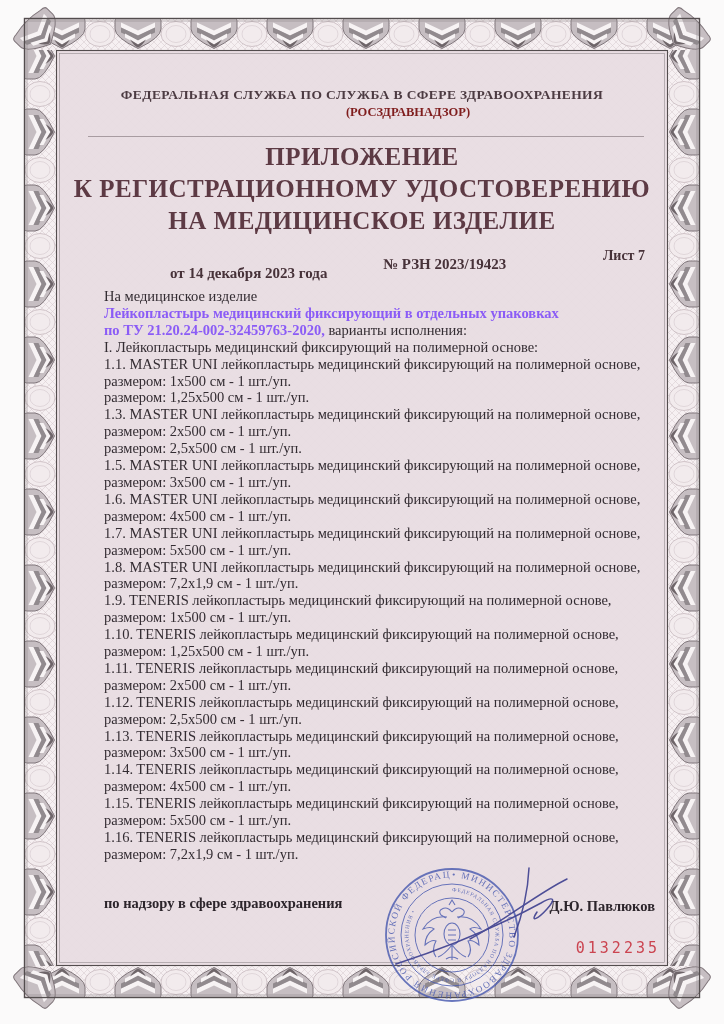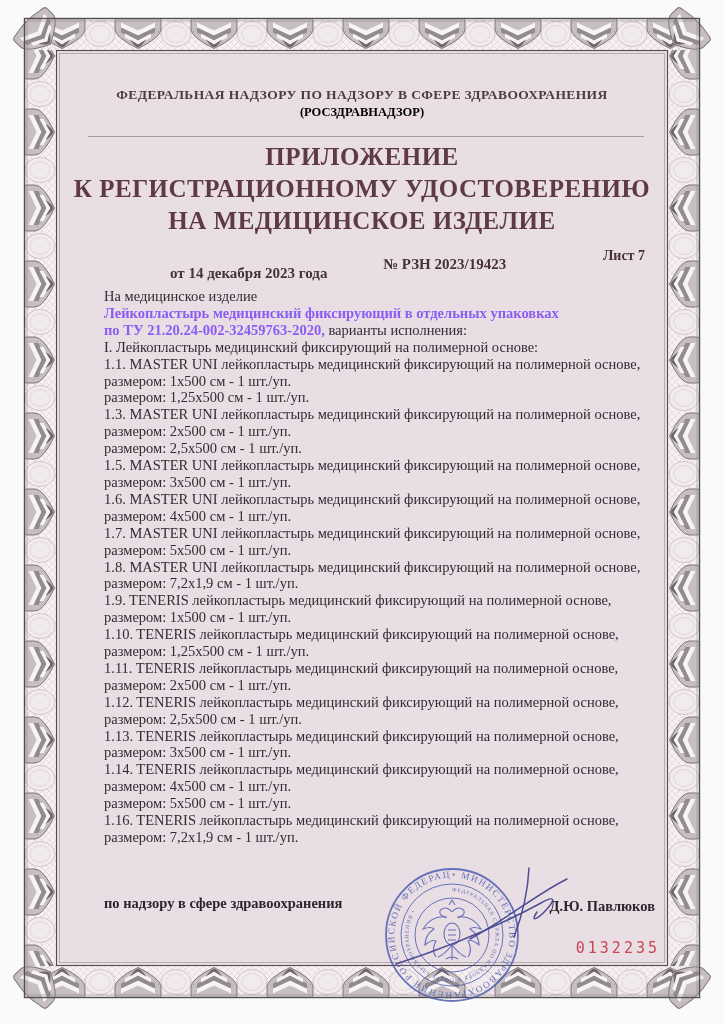--- a/index.html
+++ b/index.html
@@ -5,21 +5,21 @@
   html,body{margin:0;padding:0;}
   body{
     width:724px;height:1024px;position:relative;
     background:#fbfafa;
     font-family:"Liberation Serif",serif;
     color:#342d33;overflow:hidden;
   }
   .abs{position:absolute;}
   .centerblock{left:56px;width:612px;text-align:center;}
   .hdr{font-size:13.5px;letter-spacing:.4px;color:#4c3b42;font-weight:bold;}
-  .hdr2{font-size:12.5px;color:#000000;font-weight:bold;}
+  .hdr2{font-size:12.5px;color:#7f1d1d;font-weight:bold;padding-left:46px;}
   .rule{height:1px;background:#a89ca1;}
   .title{font-size:25px;font-weight:bold;color:#5d3a44;letter-spacing:.5px;line-height:32px;}
   .meta{font-size:15px;font-weight:bold;color:#473239;white-space:nowrap;margin-top:36px;}
   .sheet{font-size:14px;font-weight:bold;color:#473239;}
   .bodytext{font-size:14.5px;line-height:16.9px;white-space:nowrap;color:#332c32;}
   .bline{white-space:nowrap;}
   .b{font-weight:bold;color:#8b5cf6;}
   .sig{font-size:14.5px;font-weight:bold;color:#2c252b;line-height:17.5px;white-space:nowrap;}
   .serial{font-family:"DejaVu Sans Mono",monospace;font-size:15px;letter-spacing:3px;color:#cb4450;}
   svg{display:block;}
@@ -118,21 +118,21 @@
     <path d="M452 912 q-5 -6 -10 -3 q-4 2 -1 6 l5 3 M452 912 q5 -6 10 -3 q4 2 1 6 l-5 3"></path>
     <path d="M447 917 q-16 -2 -24 12 q8 -3 11 0 q-9 6 -9 16 q7 -6 11 -4 q-5 9 0 16"></path>
     <path d="M457 917 q16 -2 24 12 q-8 -3 -11 0 q9 6 9 16 q-7 -6 -11 -4 q5 9 0 16"></path>
     <ellipse cx="452" cy="934" rx="8" ry="11"></ellipse>
     <path d="M448 930 h8 M448 935 h8 M448 940 h8"></path>
     <path d="M452 945 q-8 10 -14 12 M452 945 q8 10 14 12 M452 946 v14 M446 959 q6 -4 12 0"></path>
     <path d="M449 905 l3 -5 3 5"></path>
   </g>
 </svg>
 
-<div class="abs centerblock hdr" style="top:87px;z-index:2">ФЕДЕРАЛЬНАЯ НАДЗОРУ ПО НАДЗОРУ В СФЕРЕ ЗДРАВООХРАНЕНИЯ</div>
+<div class="abs centerblock hdr" style="top:87px;z-index:2">ФЕДЕРАЛЬНАЯ СЛУЖБА ПО СЛУЖБА В СФЕРЕ ЗДРАВООХРАНЕНИЯ</div>
 <div class="abs centerblock hdr2" style="top:105px;z-index:2">(РОСЗДРАВНАДЗОР)</div>
 <div class="abs rule" style="top:136px;left:88px;width:556px;z-index:2"></div>
 
 <div class="abs centerblock title" style="top:141px;z-index:2">ПРИЛОЖЕНИЕ</div>
 <div class="abs centerblock title" style="top:173px;z-index:2">К РЕГИСТРАЦИОННОМУ УДОСТОВЕРЕНИЮ</div>
 <div class="abs centerblock title" style="top:205px;z-index:2">НА МЕДИЦИНСКОЕ ИЗДЕЛИЕ</div>
 
 <div class="abs meta" style="top:229px;left:170px;z-index:2">от  14 декабря 2023 года</div>
 <div class="abs meta" style="top:220px;left:383px;z-index:2">№   РЗН 2023/19423</div>
 <div class="abs sheet" style="top:248px;right:79px;z-index:2">Лист  7</div>
@@ -162,20 +162,21 @@
       <div class="bline">1.10. TENERIS лейкопластырь медицинский фиксирующий на полимерной основе,</div>
       <div class="bline">размером: 1,25x500 см - 1 шт./уп.</div>
       <div class="bline">1.11. TENERIS лейкопластырь медицинский фиксирующий на полимерной основе,</div>
       <div class="bline">размером: 2x500 см - 1 шт./уп.</div>
       <div class="bline">1.12. TENERIS лейкопластырь медицинский фиксирующий на полимерной основе,</div>
       <div class="bline">размером: 2,5x500 см - 1 шт./уп.</div>
       <div class="bline">1.13. TENERIS лейкопластырь медицинский фиксирующий на полимерной основе,</div>
       <div class="bline">размером: 3x500 см - 1 шт./уп.</div>
       <div class="bline">1.14. TENERIS лейкопластырь медицинский фиксирующий на полимерной основе,</div>
       <div class="bline">размером: 4x500 см - 1 шт./уп.</div>
+      <div class="bline">1.15. TENERIS лейкопластырь медицинский фиксирующий на полимерной основе,</div>
       <div class="bline">размером: 5x500 см - 1 шт./уп.</div>
       <div class="bline">1.16. TENERIS лейкопластырь медицинский фиксирующий на полимерной основе,</div>
       <div class="bline">размером: 7,2x1,9 см - 1 шт./уп.</div>
     </div>
 </div>
 
 <div class="abs sig" style="top:895px;left:104px;z-index:2">
   <div>по надзору в сфере здравоохранения</div>
 </div>
 <div class="abs sig" style="top:898px;right:69px;z-index:2">Д.Ю. Павлюков</div>

